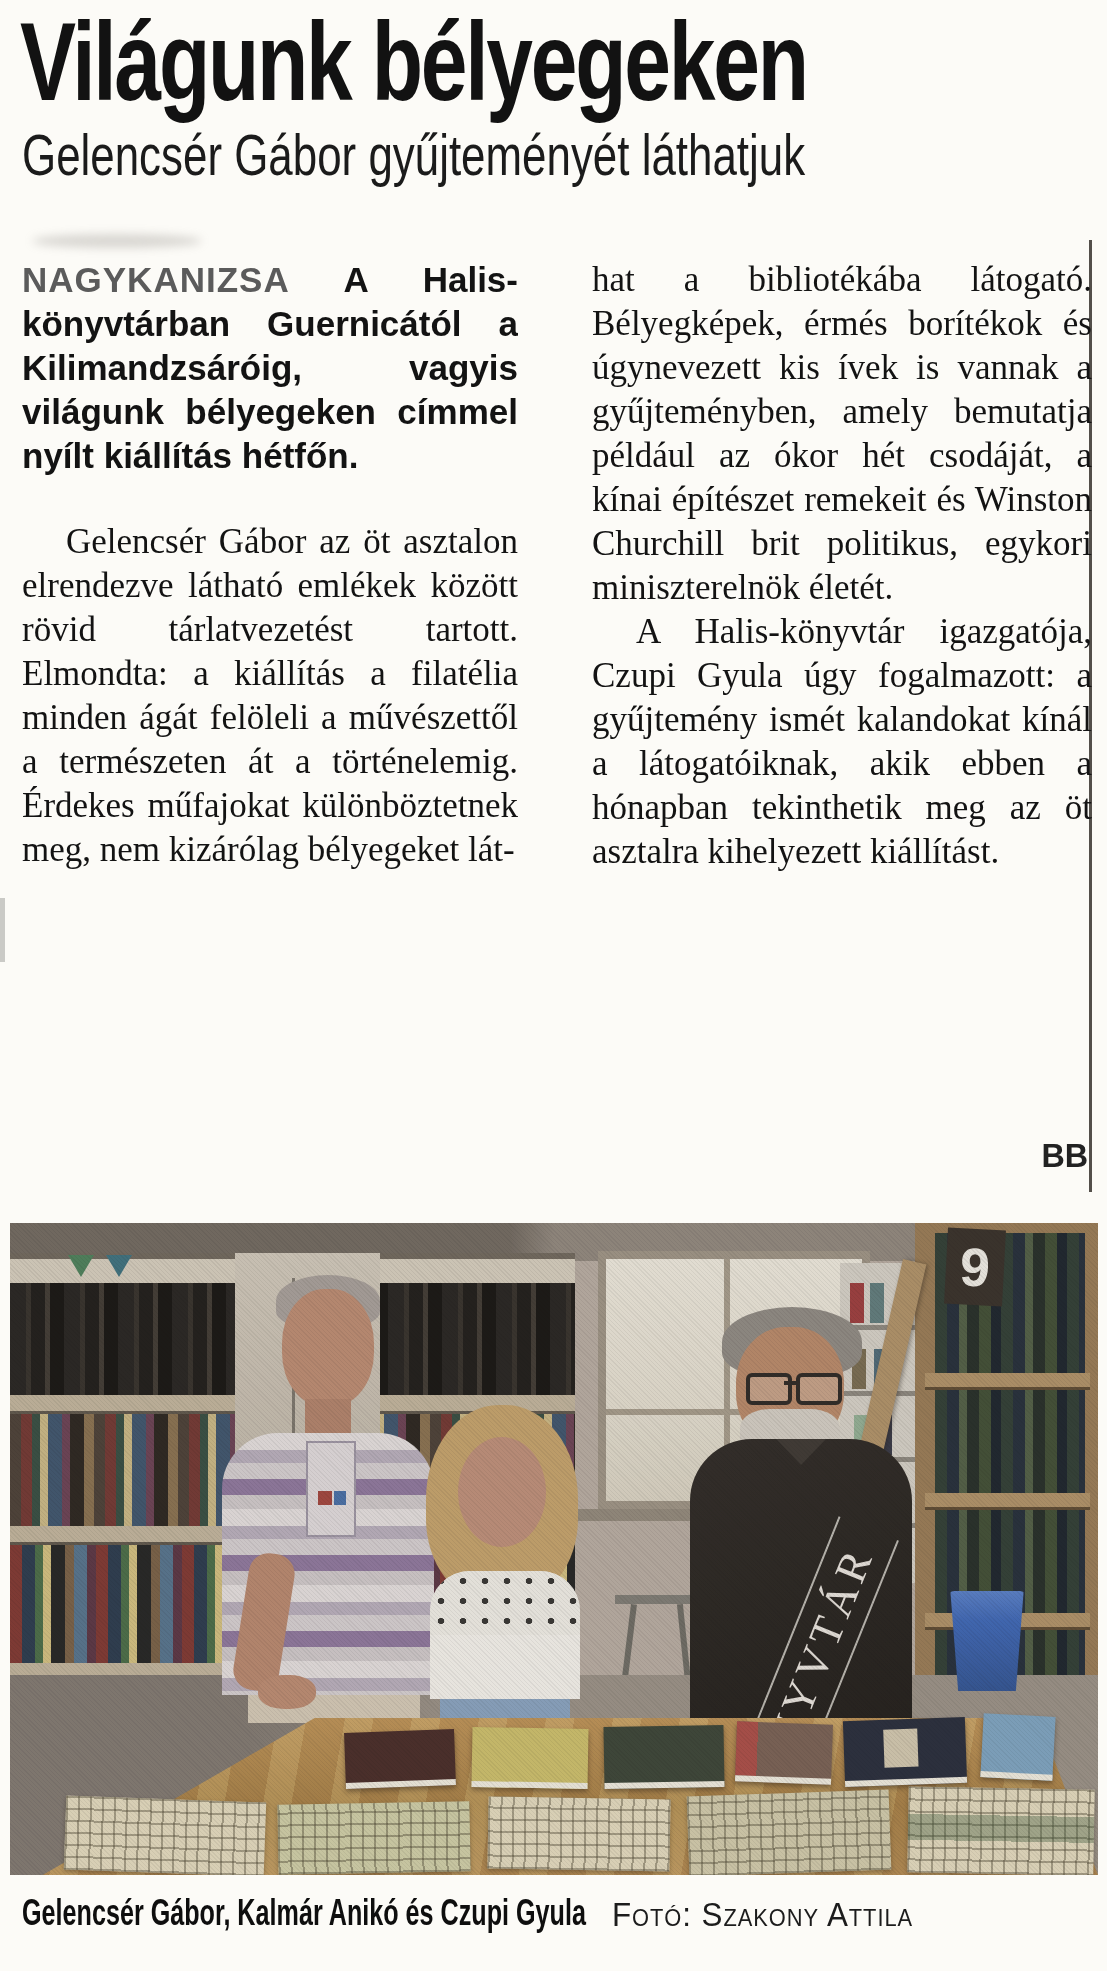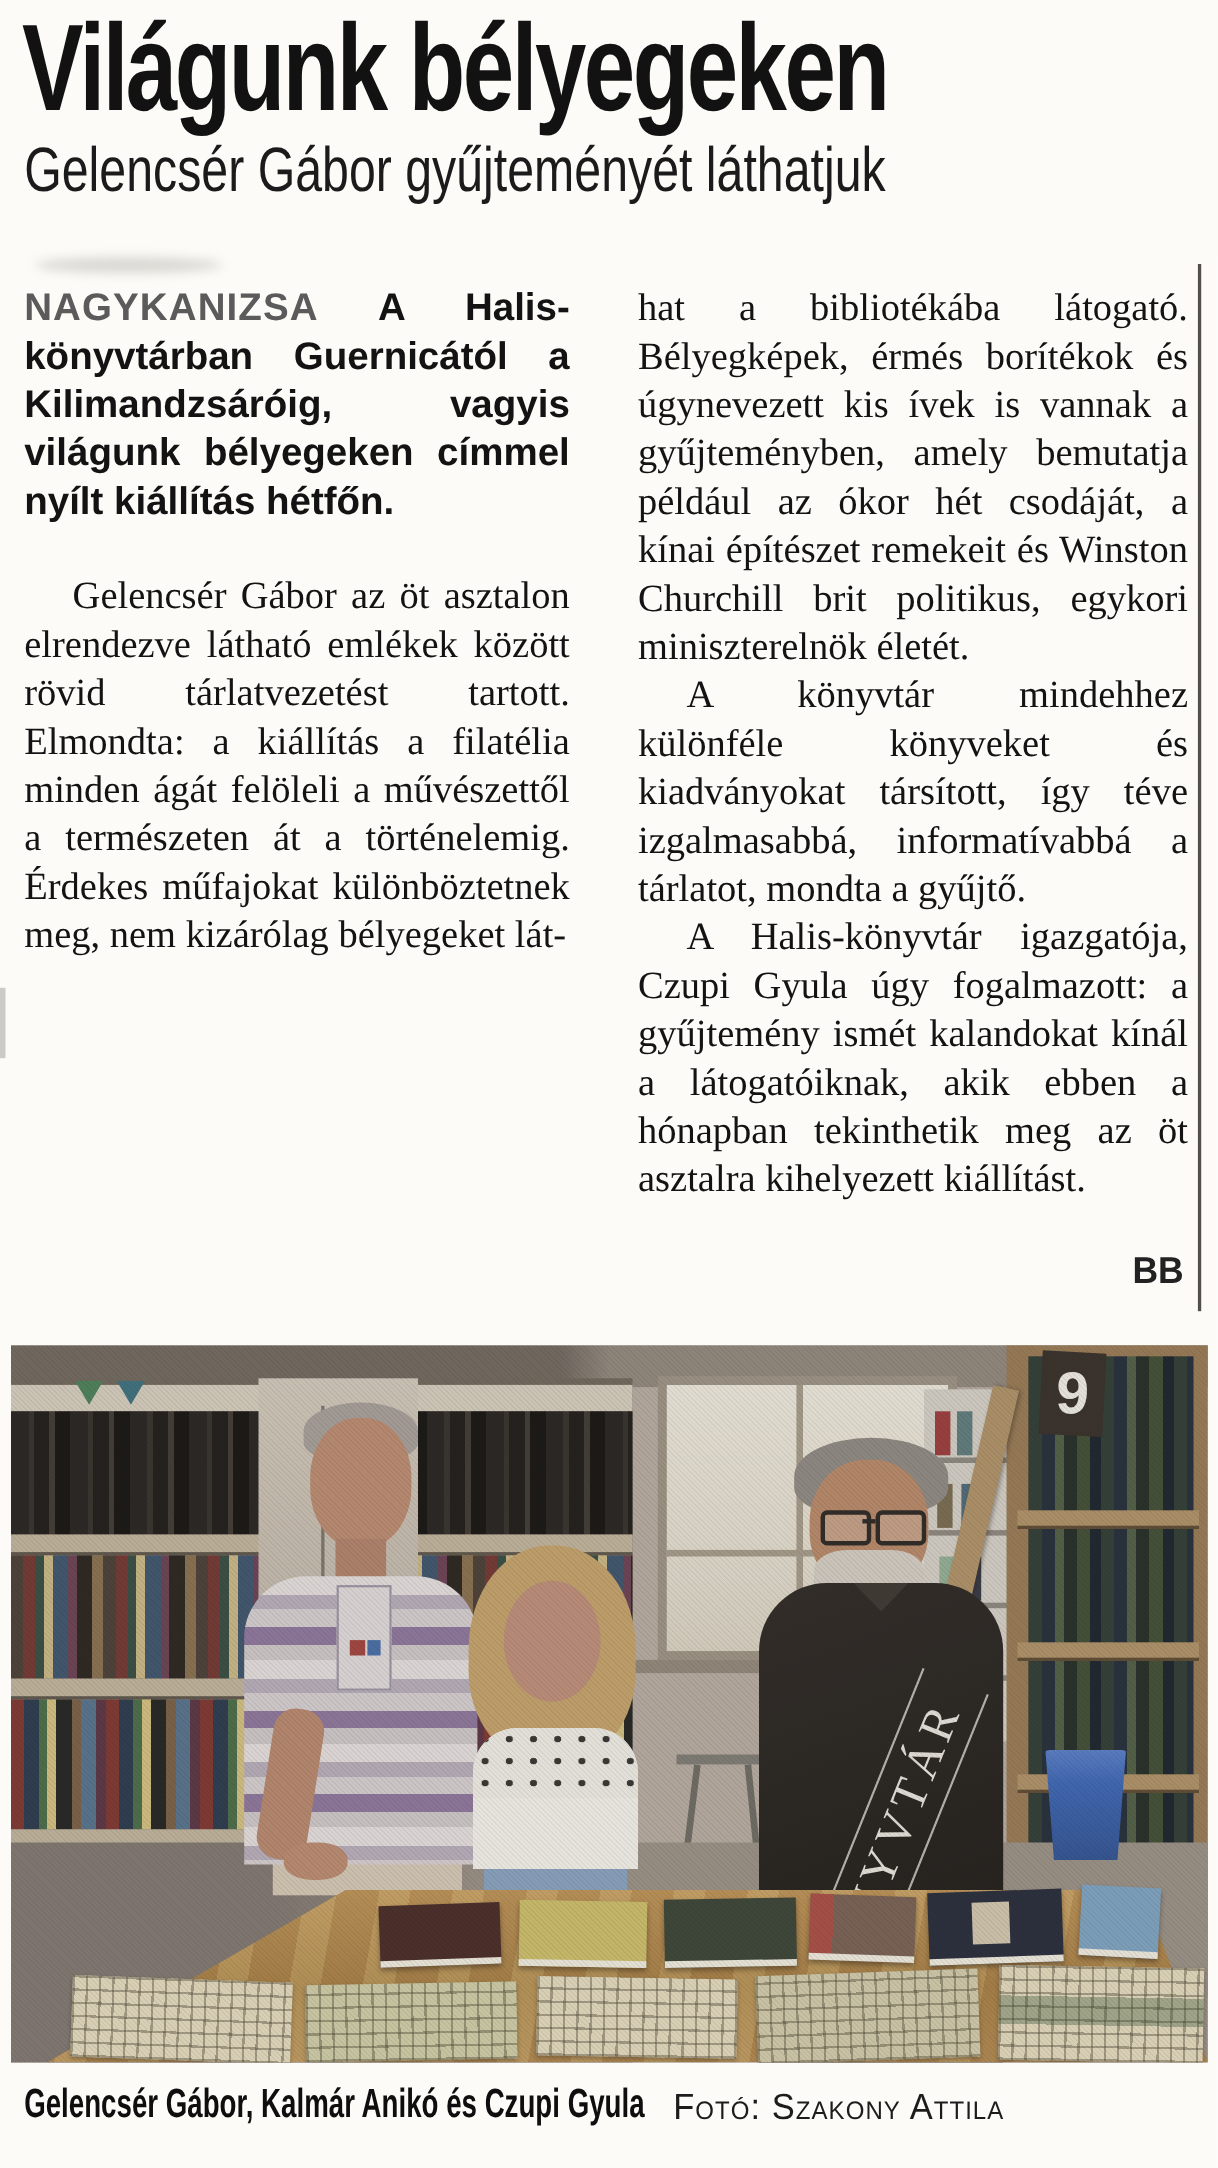--- a/index.html
+++ b/index.html
@@ -16,21 +16,21 @@
 
   
   .smudge{position:absolute;left:32px;top:234px;width:170px;height:14px;background:#98948e;
           opacity:.35;filter:blur(5px);border-radius:50%;}
   .edge-mark{position:absolute;left:0;top:898px;width:5px;height:64px;background:#8d8d8a;opacity:.45;}
   .column-rule{position:absolute;left:1089px;top:240px;width:3px;height:952px;background:#35302b;opacity:.85;}
 
   
   .col{position:absolute;top:258px;height:940px;overflow:hidden;}
   .col-left{left:22px;width:496px;}
-  .col-right{left:580px;width:500px;}
+  .col-right{left:592px;width:500px;}
   .col p{margin:0;font-size:35px;line-height:44px;text-align:justify;color:#131313;}
   .lead{font-family:"Liberation Sans",sans-serif;font-weight:700;font-size:34px;line-height:46px;
         color:#060606;margin-bottom:42px !important;}
   .lead .loc{color:#5b5b5b;letter-spacing:1px;margin-top:11px;}
   .indent{text-indent:44px;}
   .byline{position:absolute;right:4px;top:878px;font-family:"Liberation Sans",sans-serif;
           font-weight:700;font-size:34px;color:#222;transform:scaleX(.95);transform-origin:right top;}
 
   
   .photo{position:absolute;left:10px;top:1223px;width:1088px;height:652px;overflow:hidden;
@@ -193,21 +193,20 @@
   <div class="edge-mark"></div>
   <div class="column-rule"></div>
 
   <div class="col col-left">
     <p class="lead"><span class="loc">NAGYKANIZSA</span> <span>A Halis-könyvtárban Guernicától a Kilimandzsáróig, vagyis világunk bélyegeken címmel nyílt kiállítás hétfőn.</span></p>
     <p class="indent">Gelencsér Gábor az öt asztalon elrendezve látható emlékek között rövid tárlatvezetést tartott. Elmondta: a kiállítás a filatélia minden ágát felöleli a művészettől a természeten át a történelemig. Érdekes műfajokat különböztetnek meg, nem kizárólag bélyegeket lát-</p>
   </div>
 
   <div class="col col-right">
     <p>hat a bibliotékába látogató. Bélyegképek, érmés borítékok és úgynevezett kis ívek is vannak a gyűjteményben, amely bemutatja például az ókor hét csodáját, a kínai építészet remekeit és Winston Churchill brit politikus, egykori miniszterelnök életét.</p>
-    <p class="indent">A könyvtár mindehhez különféle könyveket és kiadványokat társított, így téve izgalmasabbá, informatívabbá a tárlatot, mondta a gyűjtő.</p>
     <p class="indent">A Halis-könyvtár igazgatója, Czupi Gyula úgy fogalmazott: a gyűjtemény ismét kalandokat kínál a látogatóiknak, akik ebben a hónapban tekinthetik meg az öt asztalra kihelyezett kiállítást.</p>
     <span class="byline">BB</span>
   </div>
 
   <div class="photo">
     <div class="ph-topband"></div>
 
     <div class="shelf-left">
       <div class="sl-beam"></div>
       <div class="sl-row1"></div>

